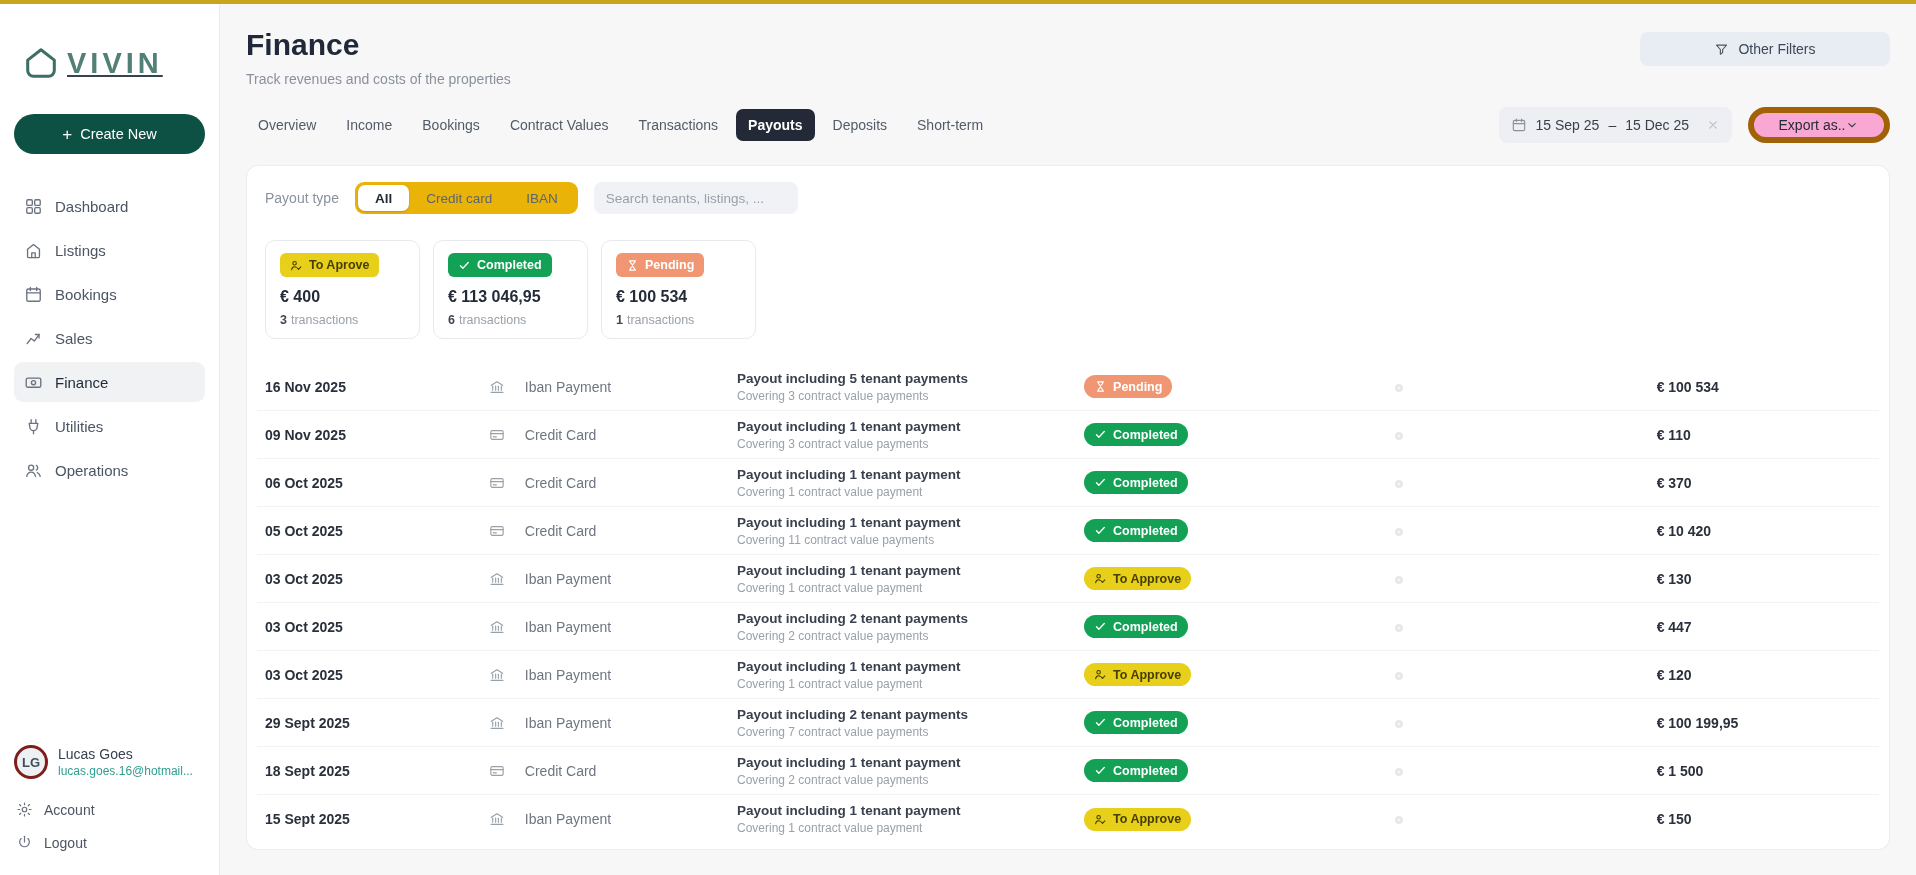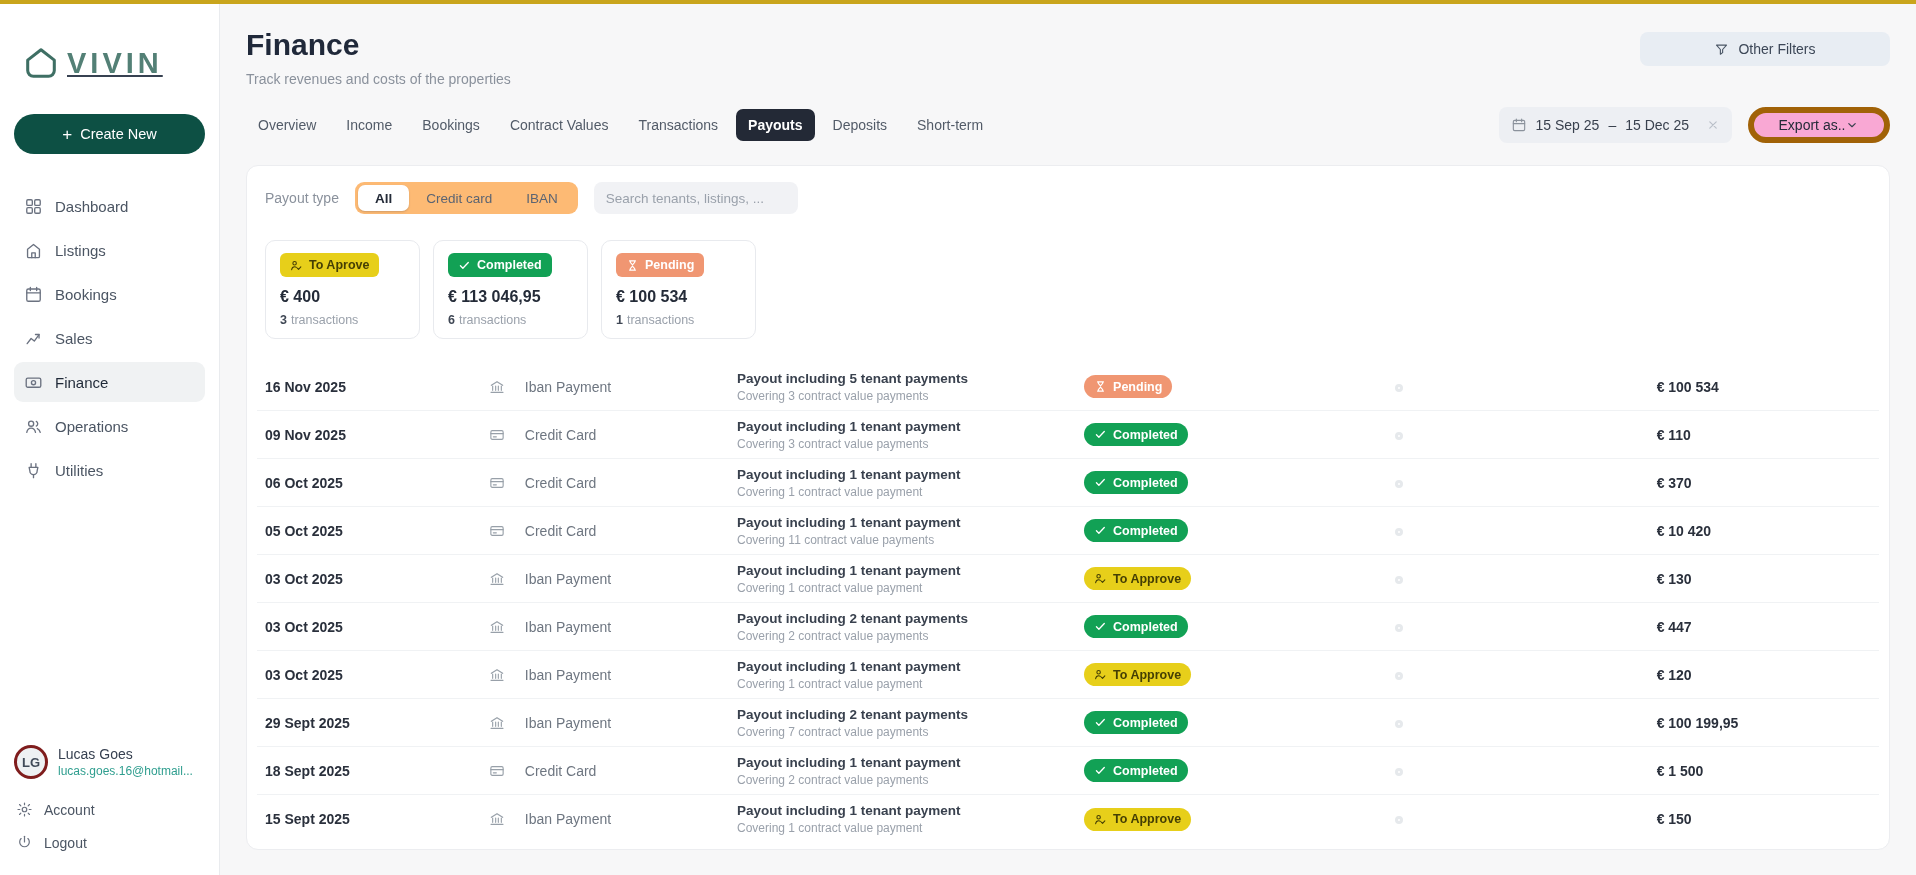--- a/index.html
+++ b/index.html
@@ -46,21 +46,21 @@
   .date-chip { height:36px; background:#edeff3; border-radius:8px; display:flex; align-items:center; gap:9px; padding:0 12px; font-size:14px; color:#39414e; cursor:pointer; }
   .dc-icon { width:16px; height:16px; color:#8b929c; }
   .dc-x { width:14px; height:14px; color:#b9bfc8; margin-left:8px; cursor:pointer; }
   .export-btn { height:36px; min-width:142px; background:#f9a8d4; border:6px solid #a16207; border-radius:19px; padding:0 16px; display:flex; align-items:center; justify-content:center; font-size:14px; color:#242b38; font-family:inherit; cursor:pointer; }
   .eb-chev { width:14px; height:14px; color:#39414e; }
 
   
   .panel { margin-top:22px; background:#fff; border:1px solid #ecedf0; border-radius:12px; padding:16px 10px 6px; flex:none; }
   .filter-row { display:flex; align-items:center; gap:16px; padding:0 8px; }
   .filter-label { font-size:14px; color:#8a919c; }
-  .segmented { display:flex; align-items:center; background:#fdba74; border-radius:9px; padding:3px; height:32px; }
+  .segmented { display:flex; align-items:center; background:#eab308; border-radius:9px; padding:3px; height:32px; }
   .segment { border:none; background:transparent; height:26px; padding:0 17px; border-radius:7px; font-size:13.5px; color:#5b6472; font-family:inherit; cursor:pointer; }
   .segment.active { background:#fff; color:#242b38; font-weight:600; box-shadow:0 1px 2px rgba(16,24,40,.18); }
   .search-input { width:204px; height:32px; background:#f1f2f5; border:none; border-radius:8px; padding:0 12px; font-size:13.5px; color:#000000; font-family:inherit; }
   .search-input::placeholder { color:#9aa1ab; }
 
   .cards-row { margin-top:26px; display:flex; gap:13px; padding:0 8px; }
   .card { background:#fff; border:1px solid #e8eaee; border-radius:10px; padding:12px 14px 11px; min-width:155px; }
   .badge { display:inline-flex; align-items:center; gap:6px; height:24px; padding:0 10px; border-radius:6px; font-size:12.5px; font-weight:600; }
   .badge .b-icon, .pill .p-icon { width:13px; height:13px; flex:none; }
   .v-to-approve { background:#e7cf1a; color:#453f04; }
@@ -153,36 +153,36 @@
             <svg viewBox="0 0 24 24" fill="none" stroke="currentColor" stroke-width="1.7" stroke-linecap="round" stroke-linejoin="round">
               <rect x="2.8" y="6.5" width="18.4" height="11.5" rx="2"></rect>
               <circle cx="12" cy="12.2" r="2.6"></circle>
             </svg>
           </span>
           <span class="mi-label">Finance</span>
         </div>
         <div class="menu-item">
           <span class="mi-icon">
             <svg viewBox="0 0 24 24" fill="none" stroke="currentColor" stroke-width="1.7" stroke-linecap="round" stroke-linejoin="round">
+              <path d="M9 3.5V8M15 3.5V8"></path>
+              <path d="M6.5 8h11l-.9 4.6a4.6 4.6 0 0 1-9.2 0z"></path>
+              <path d="M12 17.2V21"></path>
+            </svg>
+          </span>
+          <span class="mi-label">Utilities</span>
+        </div>
+        <div class="menu-item">
+          <span class="mi-icon">
+            <svg viewBox="0 0 24 24" fill="none" stroke="currentColor" stroke-width="1.7" stroke-linecap="round" stroke-linejoin="round">
               <circle cx="9" cy="8.5" r="3.2"></circle>
               <path d="M3.5 19.5c.7-3.6 2.9-5.4 5.5-5.4s4.8 1.8 5.5 5.4"></path>
               <path d="M15.5 5.6a3.2 3.2 0 0 1 0 5.8M16.8 14.6c1.9.8 3.2 2.4 3.7 4.9"></path>
             </svg>
           </span>
           <span class="mi-label">Operations</span>
-        </div>
-        <div class="menu-item">
-          <span class="mi-icon">
-            <svg viewBox="0 0 24 24" fill="none" stroke="currentColor" stroke-width="1.7" stroke-linecap="round" stroke-linejoin="round">
-              <path d="M9 3.5V8M15 3.5V8"></path>
-              <path d="M6.5 8h11l-.9 4.6a4.6 4.6 0 0 1-9.2 0z"></path>
-              <path d="M12 17.2V21"></path>
-            </svg>
-          </span>
-          <span class="mi-label">Utilities</span>
         </div>
       </nav>
 
     <div class="user-block">
       <div class="user-row">
         <span class="avatar">LG</span>
         <span class="user-meta">
           <div class="user-name">Lucas Goes</div>
           <div class="user-email">lucas.goes.16@hotmail...</div>
         </span>

